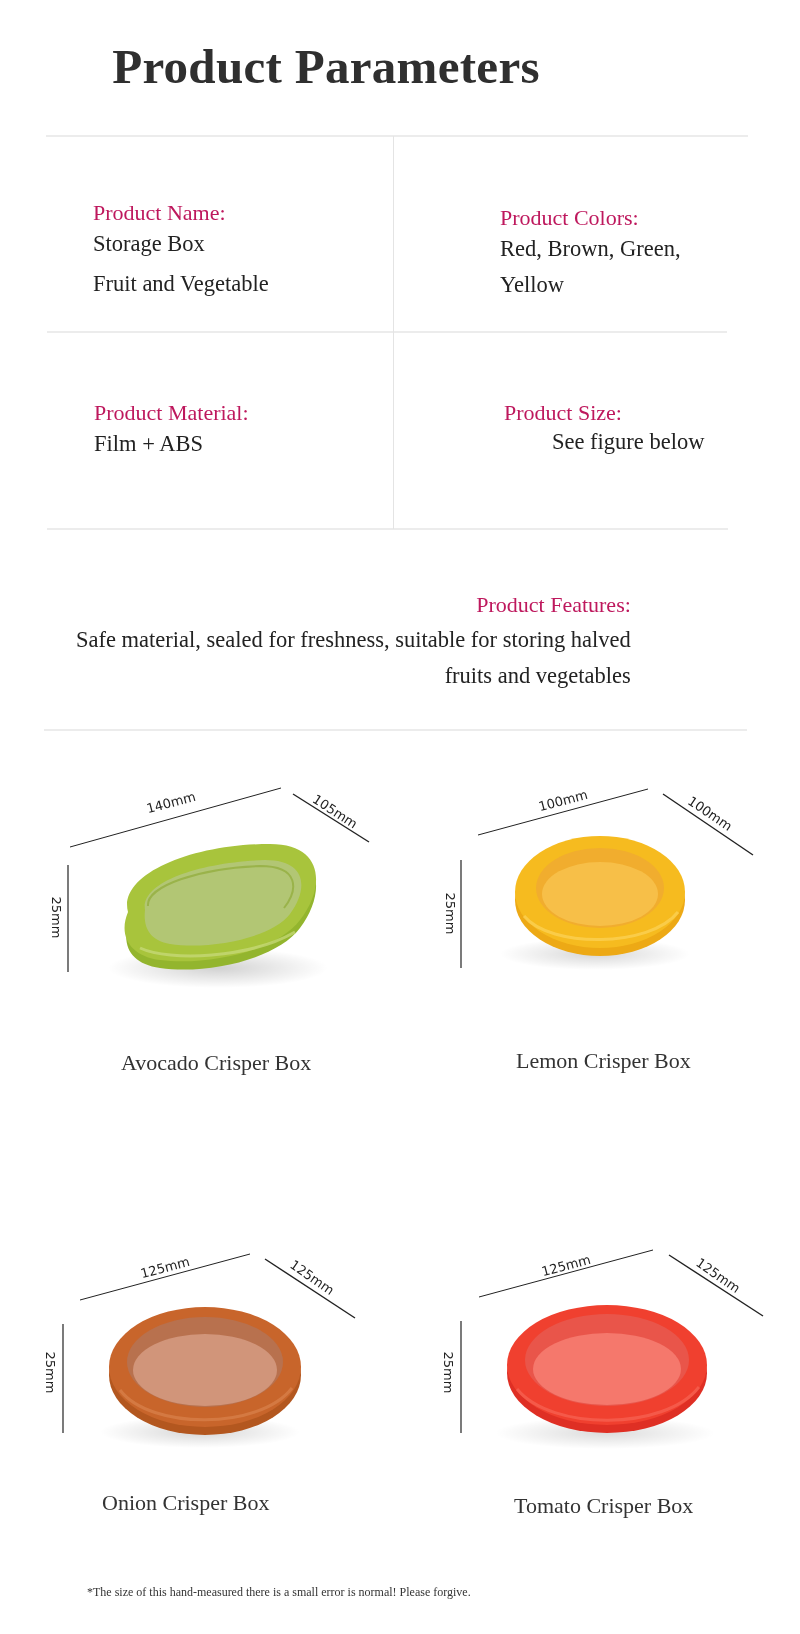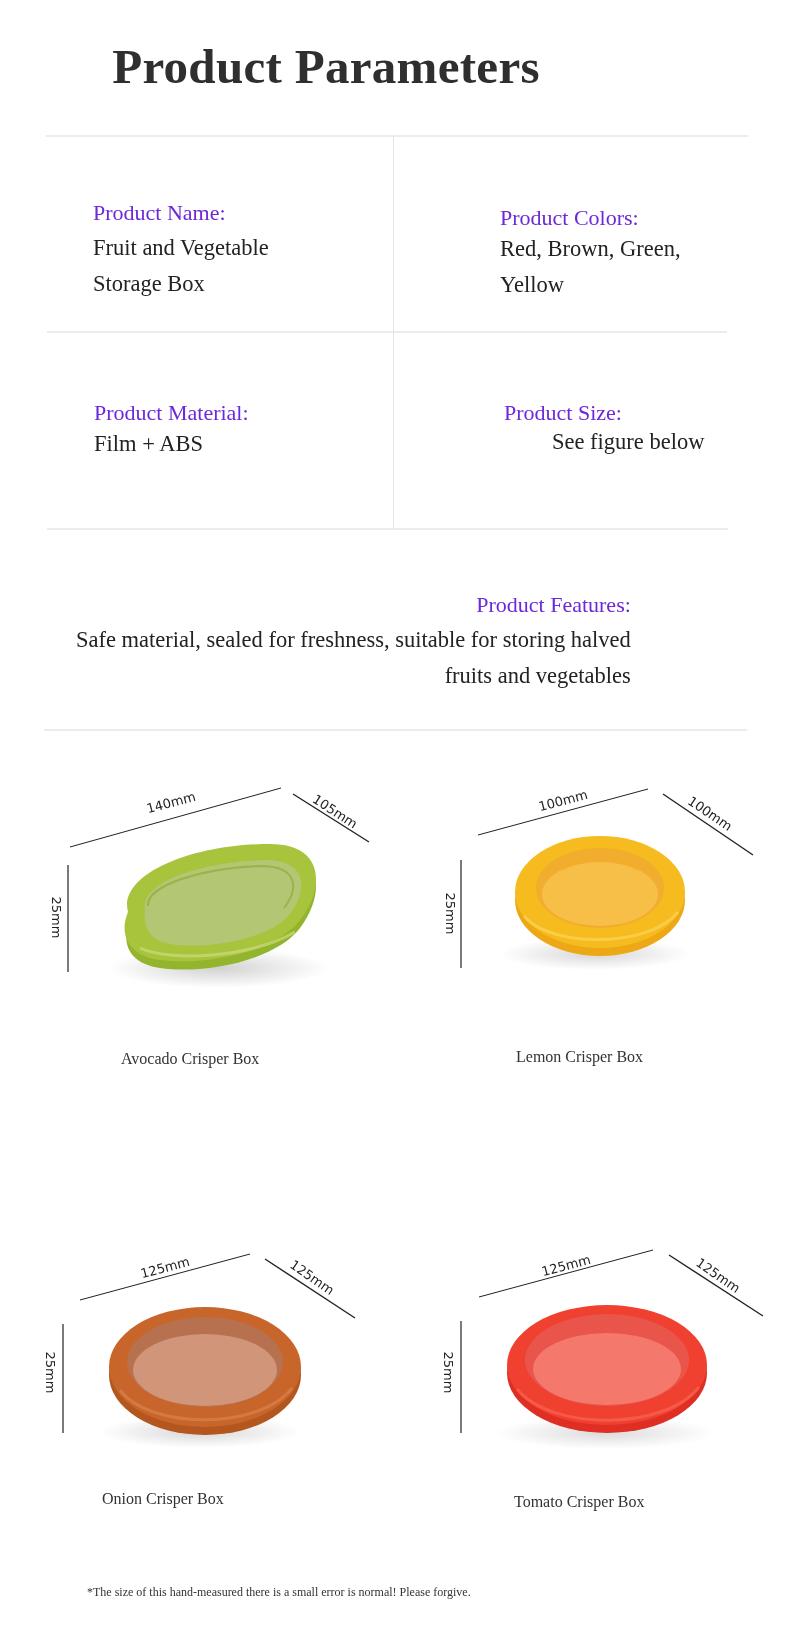--- a/index.html
+++ b/index.html
@@ -2,42 +2,42 @@
 <html><head>
 <meta charset="utf-8">
 <style>
   * { margin: 0; padding: 0; box-sizing: border-box; }
   html, body { width: 800px; height: 1634px; background: #ffffff; overflow: hidden; }
   body { position: relative; font-family: "Liberation Serif", "DejaVu Serif", serif; color: #222; }
   .abs { position: absolute; }
   .title { left: 0; width: 652px; top: 38px; text-align: center; font-size: 49px; font-weight: bold; color: #2f2f2f; letter-spacing: 0.3px; }
   .hline { position: absolute; height: 2px; background: #ececec; }
   .vline { position: absolute; width: 1px; background: #e4e4e4; }
-  .lbl { font-size: 22px; color: #6d28d9; white-space: nowrap; }
+  .lbl { font-size: 22px; color: #be185d; white-space: nowrap; }
   .val { font-size: 22.5px; color: #222; line-height: 36px; white-space: nowrap; }
-  .caption { font-size: 16px; color: #333; white-space: nowrap; }
+  .caption { font-size: 22px; color: #333; white-space: nowrap; }
   .footnote { font-size: 12px; color: #333; white-space: nowrap; }
   .dim { position: absolute; font-family: "DejaVu Sans", sans-serif; font-size: 13px; color: #222; white-space: nowrap; }
   svg { position: absolute; overflow: visible; }
 </style>
 </head>
 <body>
 
 <div class="abs title">Product Parameters</div>
 
 <div class="hline" style="left:46px; width:702px; top:135px;"></div>
 <div class="hline" style="left:47px; width:680px; top:331px;"></div>
 <div class="hline" style="left:47px; width:681px; top:528px;"></div>
 <div class="hline" style="left:44px; width:703px; top:729px;"></div>
 <div class="vline" style="left:393px; top:136px; height:393px;"></div>
 
 <div class="abs" style="left:93px; top:200px;">
   <div class="lbl">Product Name:</div>
+  <div class="val">Storage Box</div>
   <div class="val" style="margin-top:4px;">Fruit and Vegetable</div>
-  <div class="val">Storage Box</div>
 </div>
 
 <div class="abs" style="left:500px; top:205px;">
   <div class="lbl">Product Colors:</div>
   <div class="val" style="margin-top:0px;">Red, Brown, Green,</div>
   <div class="val">Yellow</div>
 </div>
 
 <div class="abs" style="left:94px; top:400px;">
   <div class="lbl">Product Material:</div>

